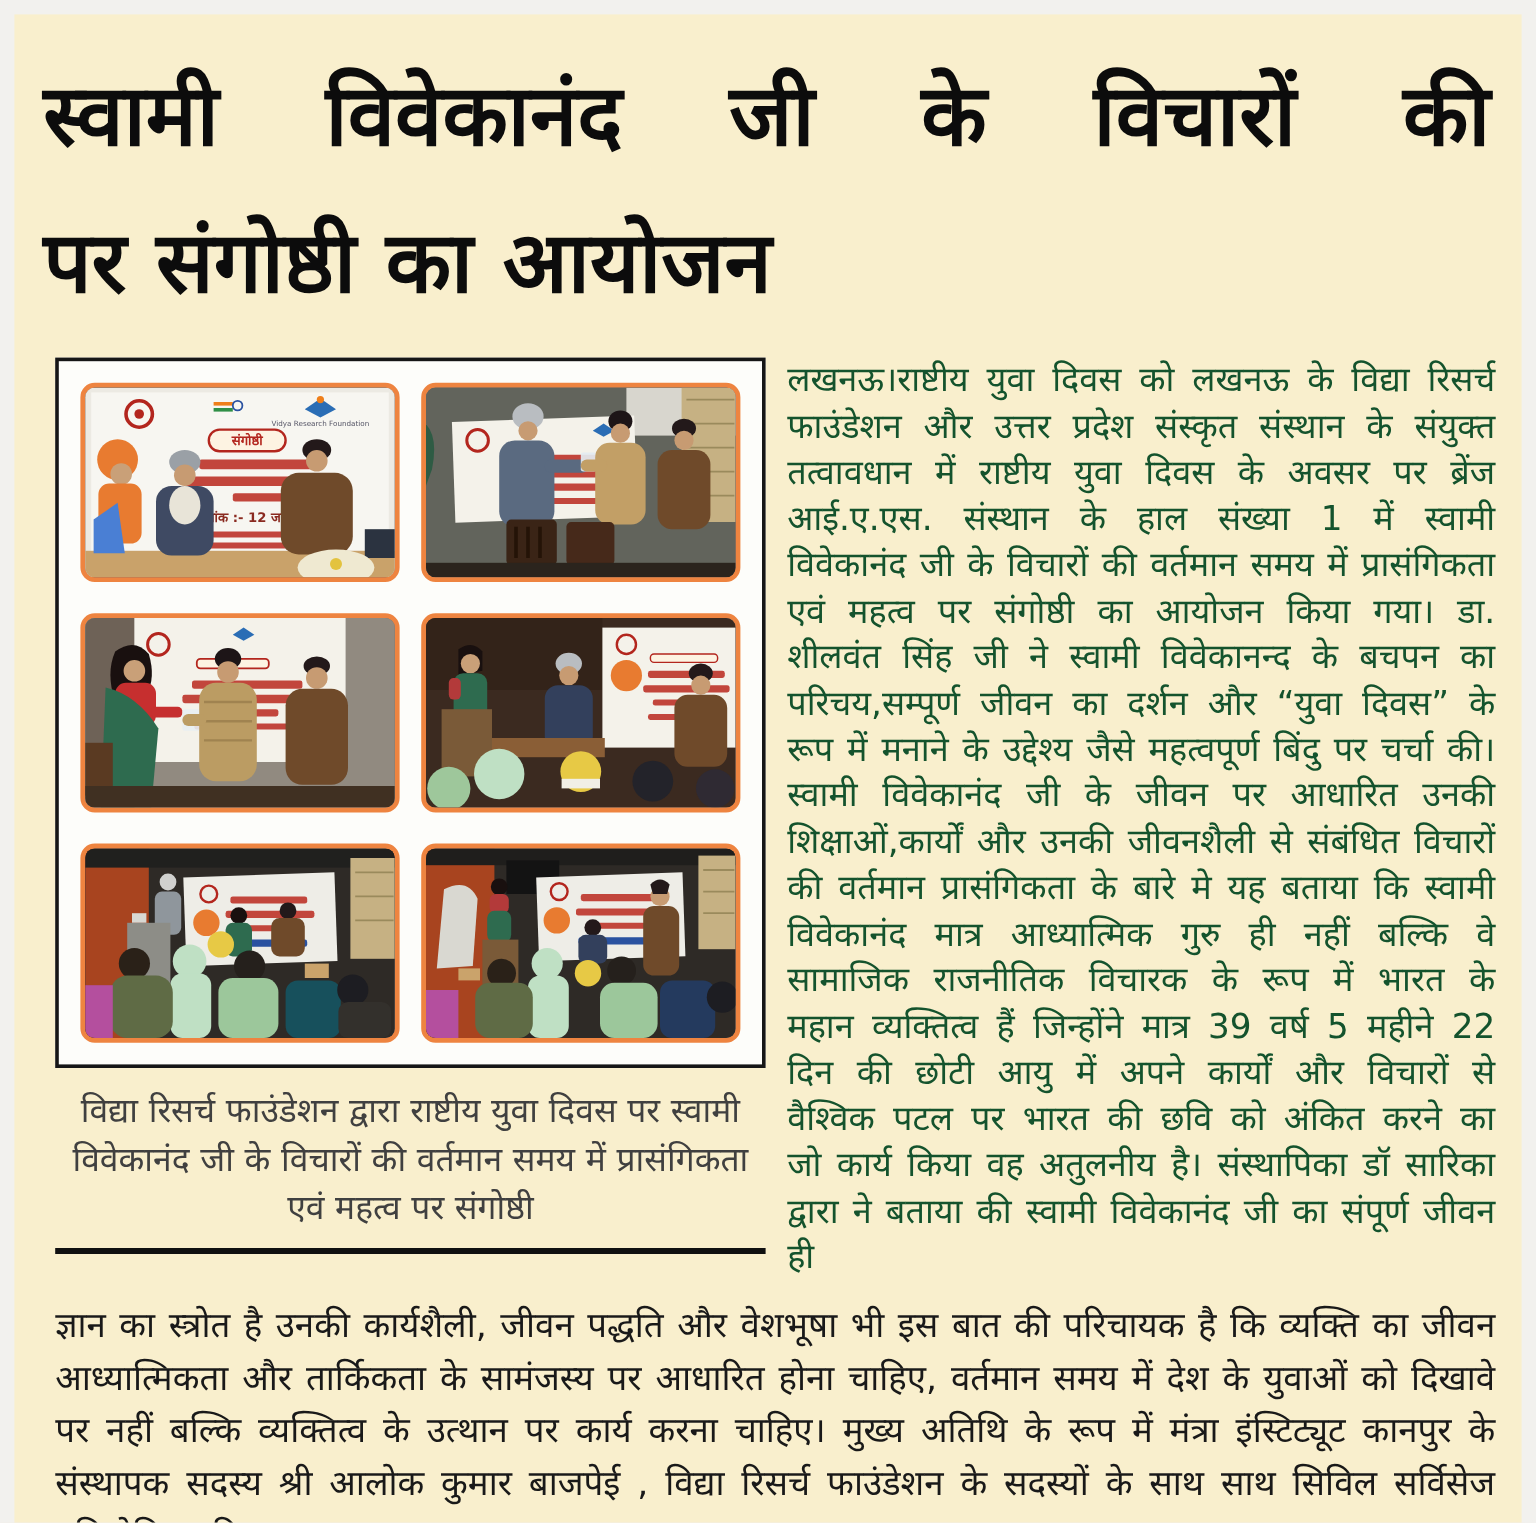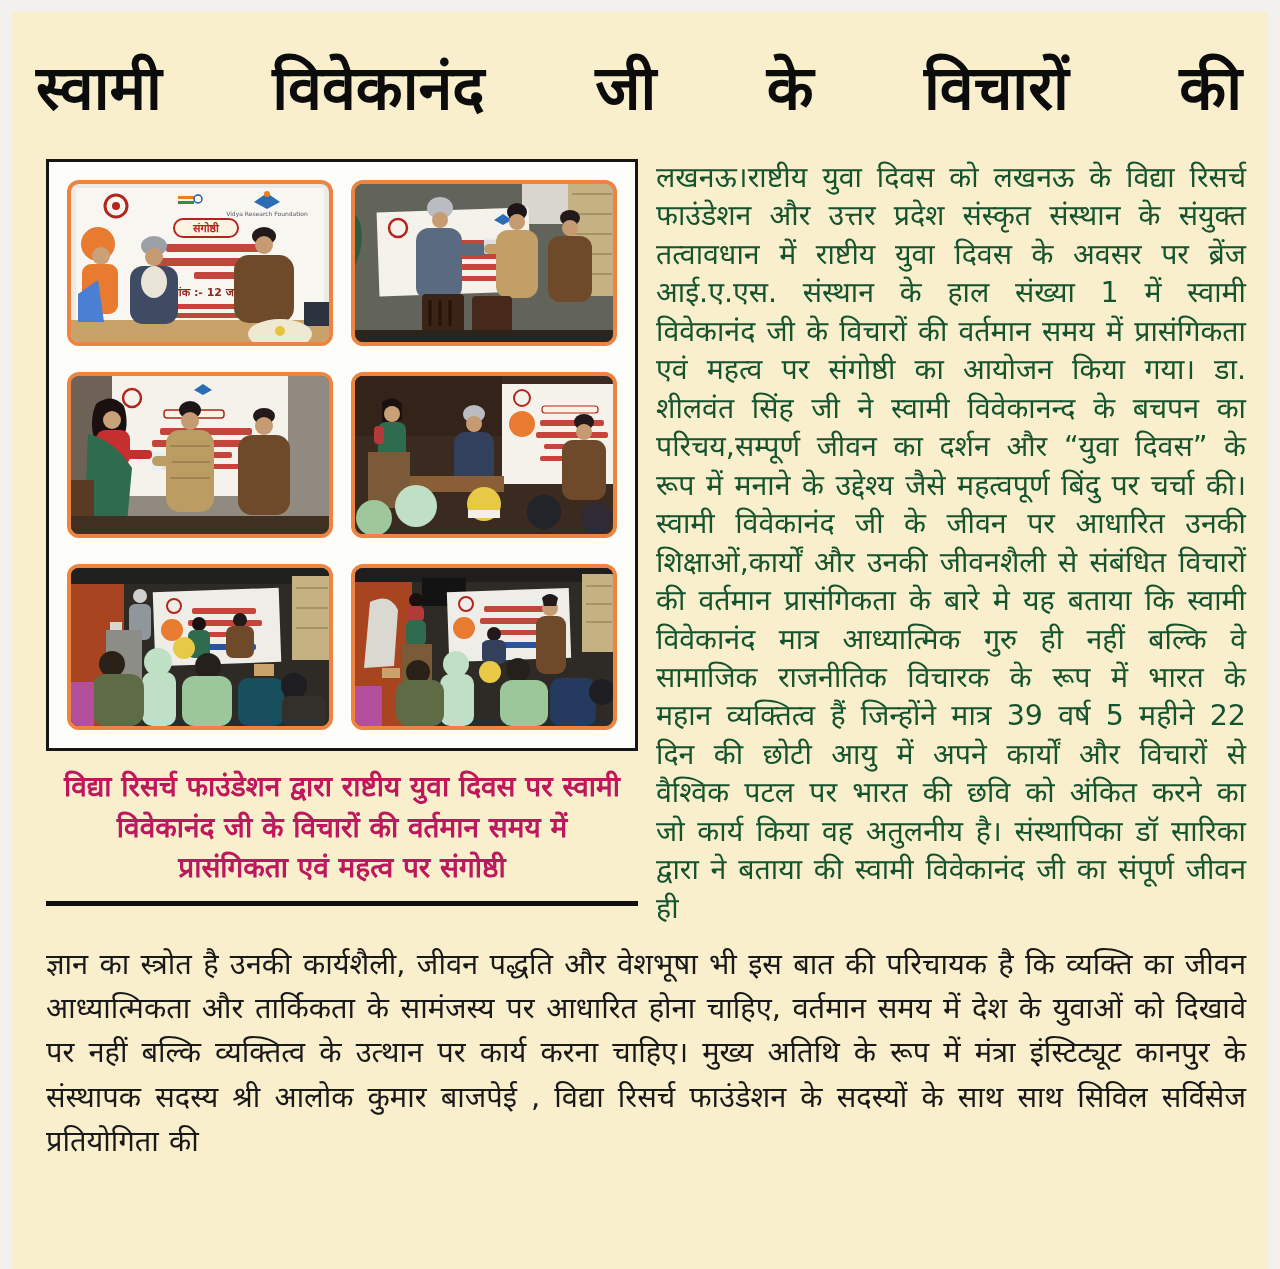--- a/index.html
+++ b/index.html
@@ -13,21 +13,21 @@
     padding:12px 12px 0 12px;background:#f2f1ee;
   }
   .sheet{
     width:100%;height:100%;box-sizing:border-box;
     background:#f9efcd;overflow:hidden;
   }
   
   .headline{
     margin:0;padding:24px 26px 10px 24px;
     color:#0c0c0c;font-weight:700;
-    font-size:61px;line-height:1.72;
+    font-size:71px;line-height:1.72;
   }
   .headline .hl-line{text-align:justify;text-align-last:justify;}
   .headline .hl-line.last{text-align-last:left;}
   
   .content{
     display:flex;gap:18px;
     padding:8px 22px 0 34px;box-sizing:border-box;
   }
   .left-col{width:592px;flex:none;}
   .right-col{
@@ -40,22 +40,22 @@
     box-sizing:border-box;border:3px solid #161616;background:#fdfdfa;
     padding:18px;margin:0;
     display:grid;grid-template-columns:1fr 1fr;gap:26px 18px;
   }
   .photo{
     height:158px;border:4px solid #ee8440;border-radius:12px;
     overflow:hidden;background:#666;
   }
   .photo svg{width:100%;height:100%;display:block;}
   .caption{
-    font-weight:700;font-size:28px;line-height:1.45;
-    text-align:center;color:#be185d;
+    font-weight:400;font-size:28px;line-height:1.45;
+    text-align:center;color:#404040;
     width:566px;margin:16px auto 10px auto;
   }
   .caption-rule{
     border:none;border-top:5px solid #101010;
     margin:12px 0 0 0;width:100%;
   }
   
   .bottom{
     margin:0;padding:14px 22px 0 34px;
     font-size:29px;line-height:1.52;color:#191919;
@@ -63,20 +63,21 @@
   }
 </style>
 </head>
 <body>
 
 <div class="page">
   <div class="sheet">
 
     <h1 class="headline">
       <div class="hl-line">स्वामी विवेकानंद जी के विचारों की</div>
+      <div class="hl-line last">पर संगोष्ठी का आयोजन</div>
     </h1>
 
     <div class="content">
 
       <div class="left-col">
         <figure class="collage">
 
           <div class="photo">
             <svg viewBox="0 0 264 158" preserveAspectRatio="xMidYMid slice">
               <rect width="264" height="158" fill="#eceae3"></rect>

